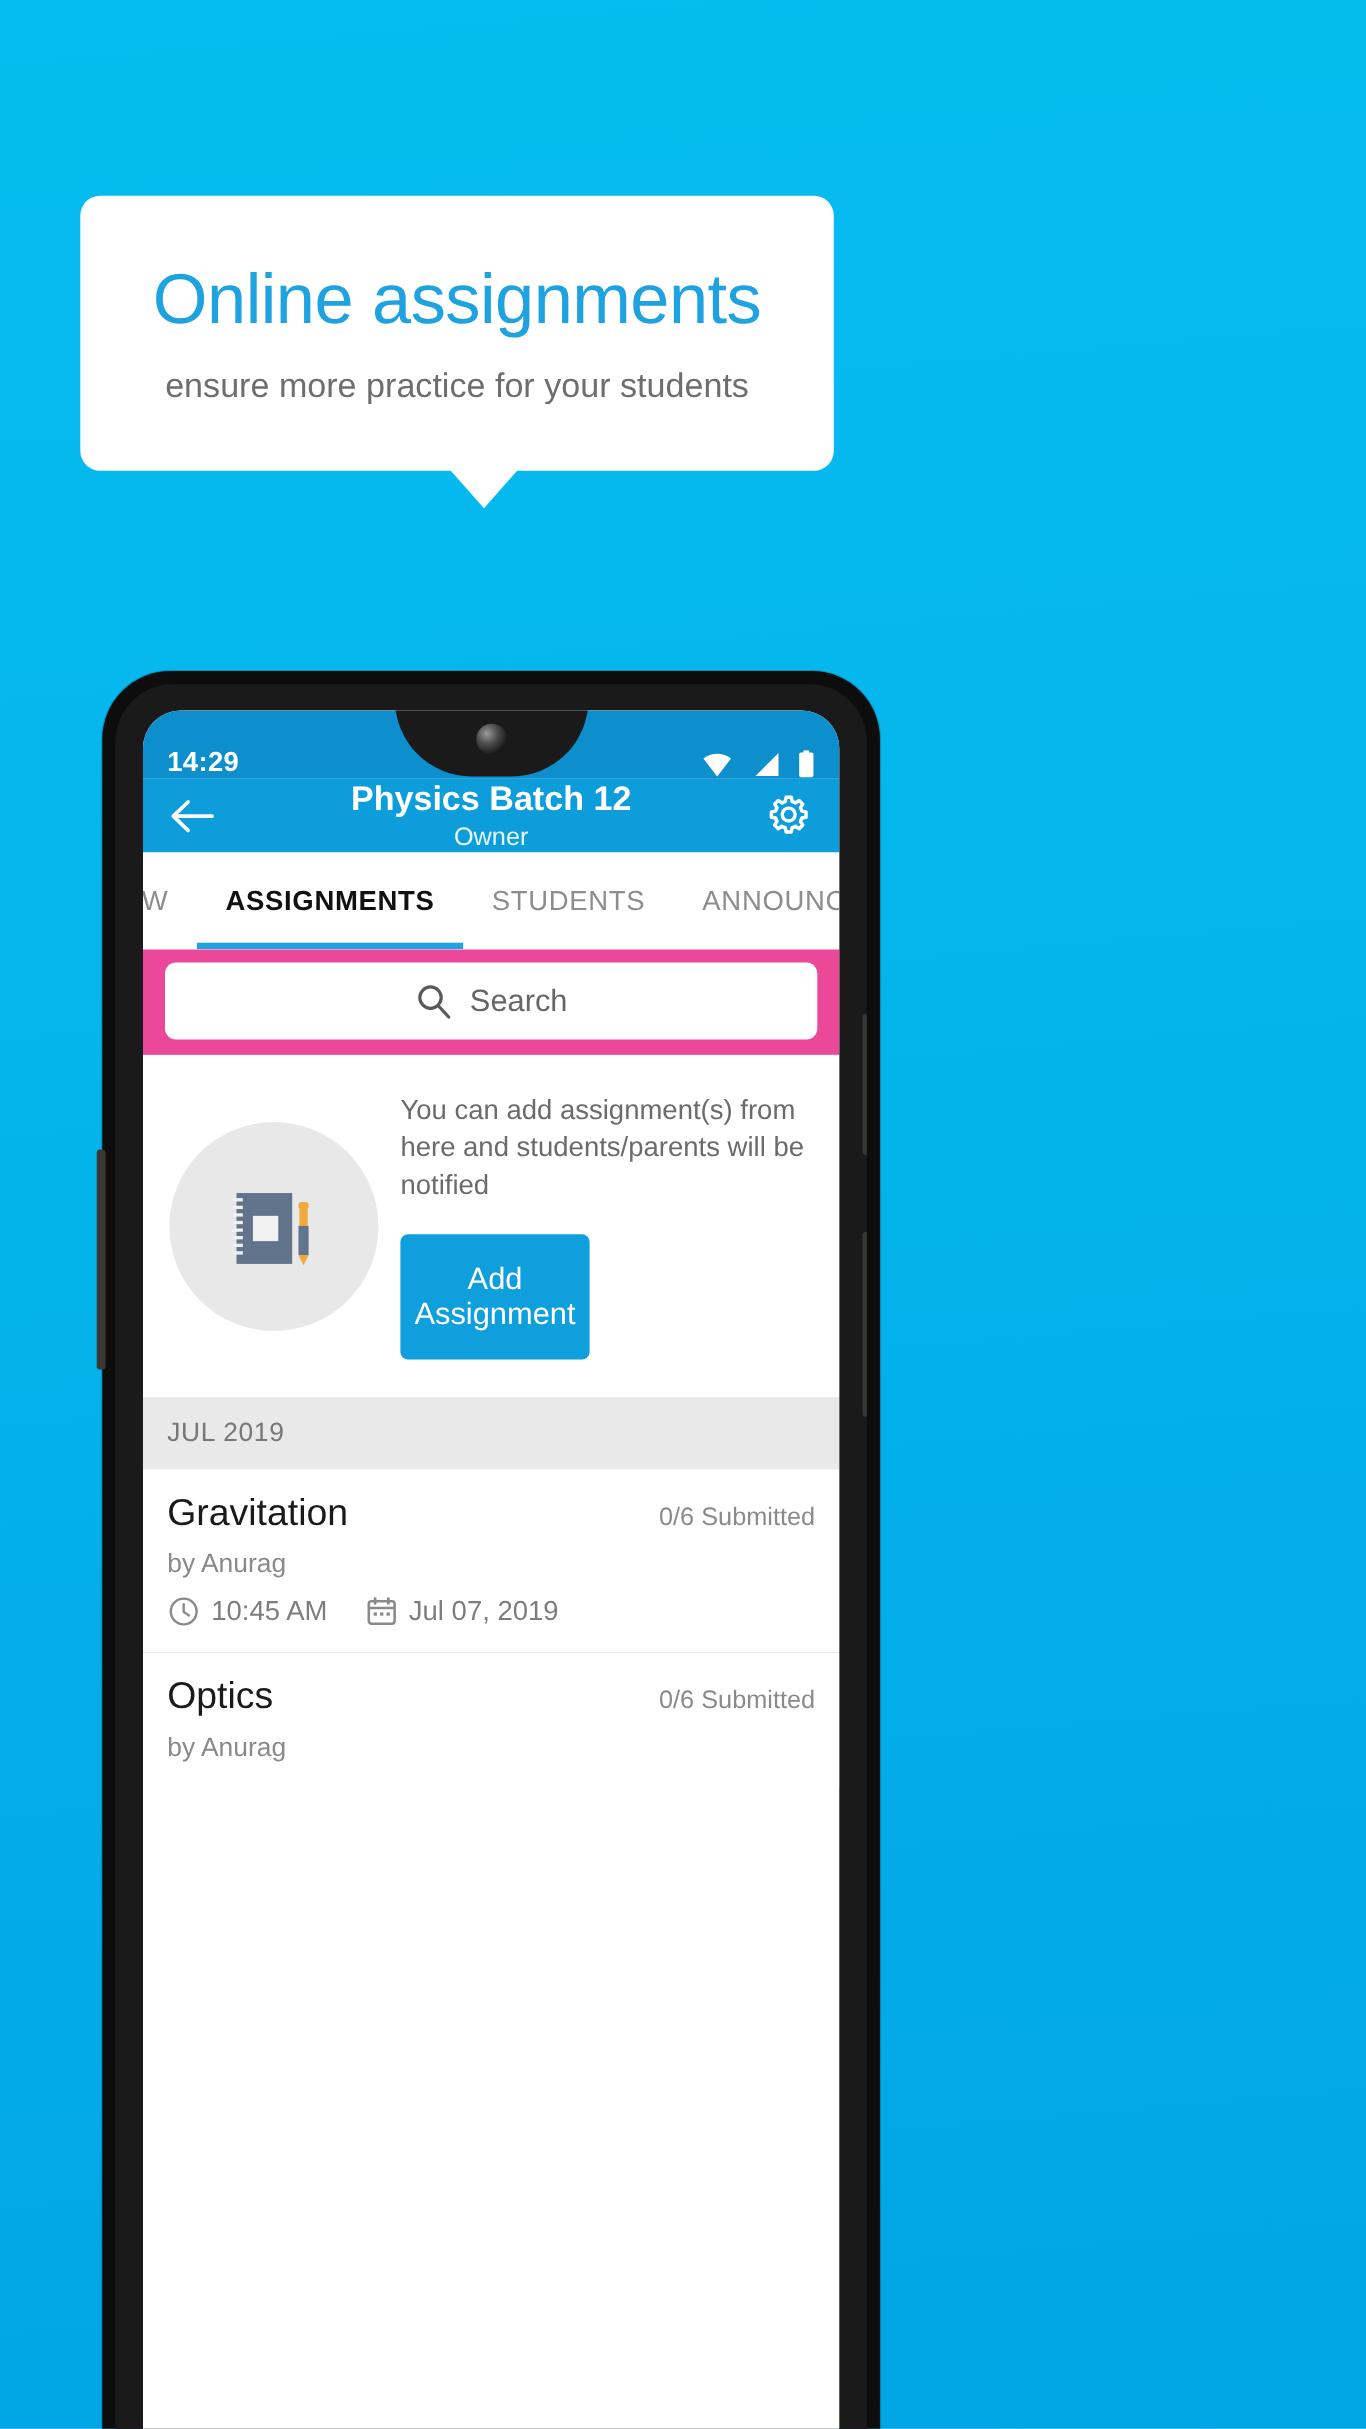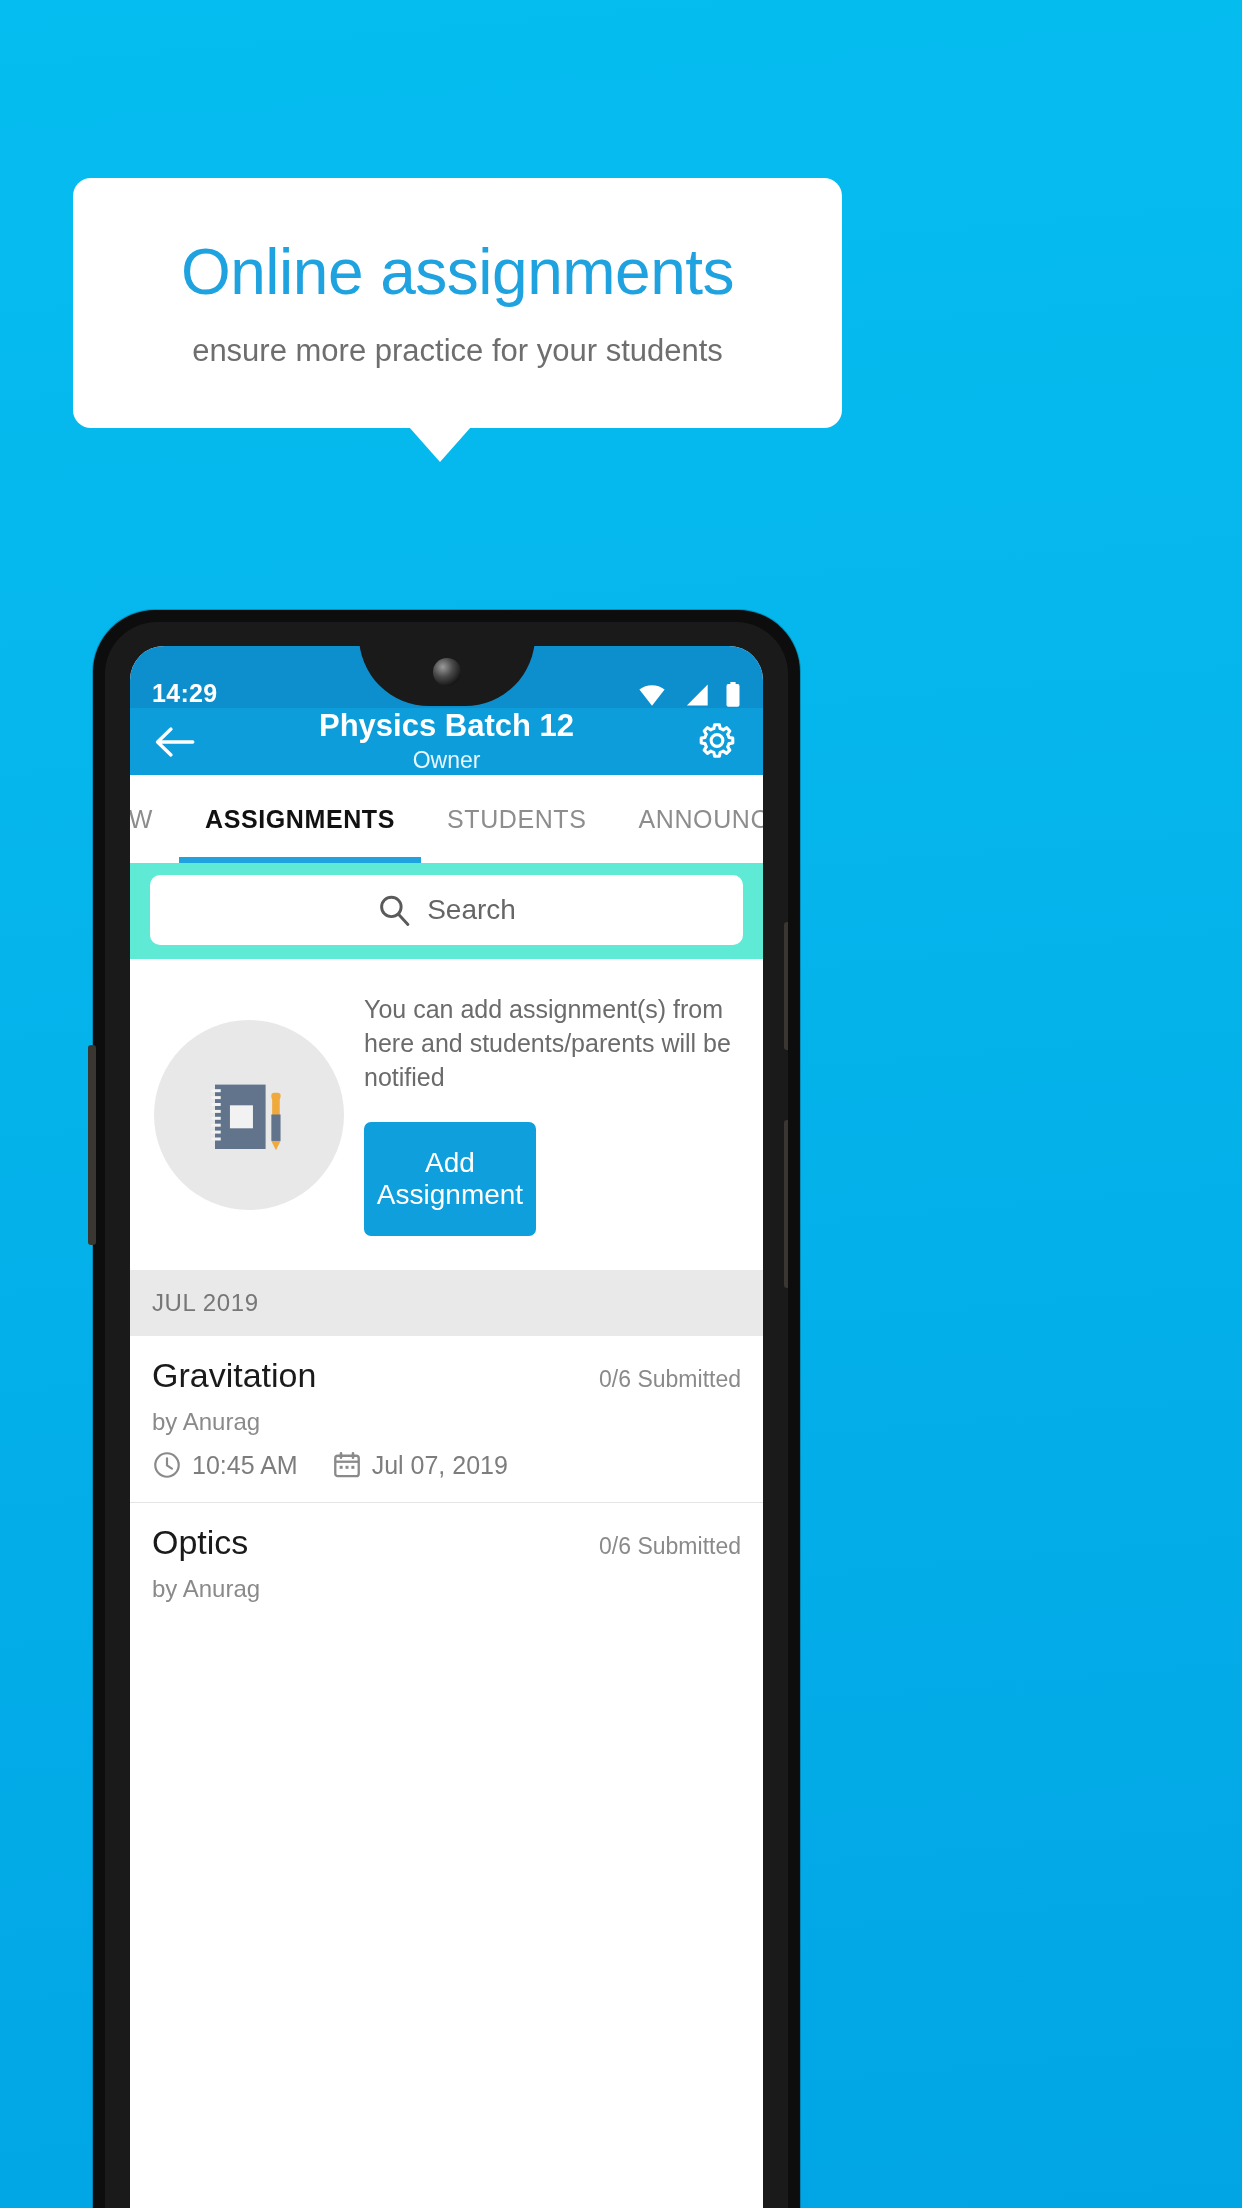--- a/index.html
+++ b/index.html
@@ -7,21 +7,21 @@
   body {
     font-family: "Liberation Sans", sans-serif;
     background: linear-gradient(175deg, #05bdf0 0%, #05b6ec 35%, #01a5e4 100%);
     position:relative;
   }
 
   
   .bubble {
     position:absolute;
     left:73px; top:178px;
-    width:769px; height:250px;
+    width:685px; height:250px;
     background:#ffffff;
     border-radius:18px;
     display:flex; flex-direction:column;
     align-items:center; justify-content:center;
   }
   .bubble-title {
     font-size:64px;
     color:#1ea2e0;
     font-weight:400;
     letter-spacing:-0.5px;
@@ -156,21 +156,21 @@
   .tab.active::after {
     content:"";
     position:absolute;
     left:0; right:0; bottom:0;
     height:6px;
     background:#1ea2e0;
   }
 
   
   .search-wrap {
-    background:#5eead4;
+    background:#ec4899;
     padding:12px 20px 14px 20px;
   }
   .search-box {
     background:#fff;
     border-radius:10px;
     height:70px;
     display:flex; align-items:center; justify-content:center;
     gap:16px;
   }
   .search-ph { font-size:28px; color:#666; }

